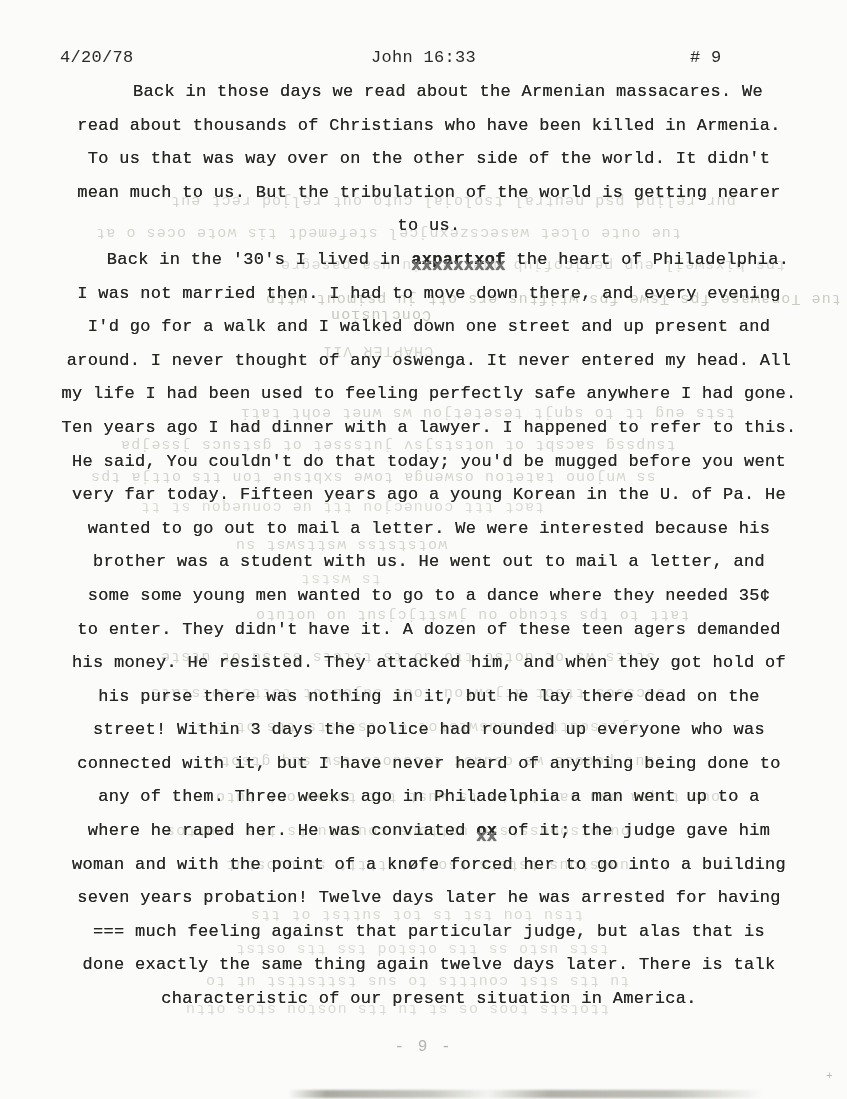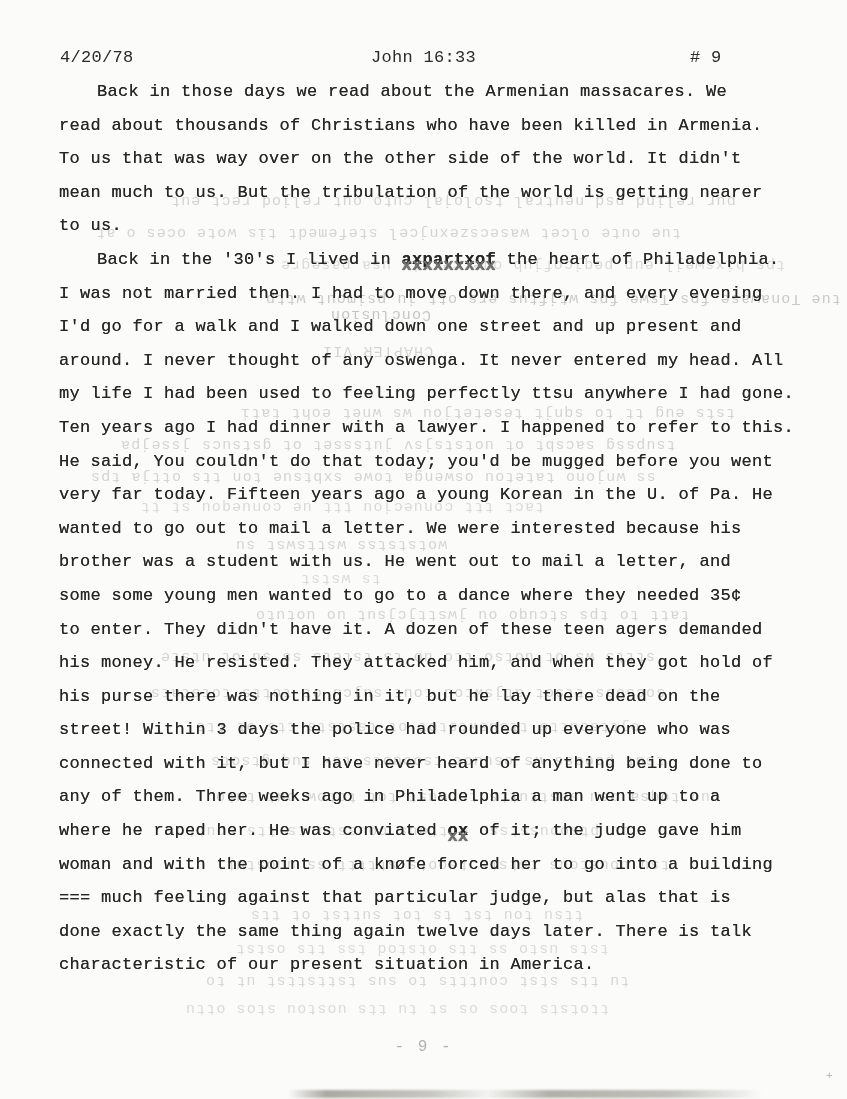--- a/index.html
+++ b/index.html
@@ -11,21 +11,21 @@
   .page{position:absolute;inset:0;}
   
   .hdr{position:absolute;top:48px;left:0;width:100%;height:24px;
        font-size:17px;color:#2a2a27;letter-spacing:.3px;}
   .hdr .date{position:absolute;left:60px;}
   .hdr .title{position:absolute;left:0;width:100%;text-align:center;}
   .hdr .pageno{position:absolute;left:690px;}
   
   .doc{position:absolute;top:82px;left:59px;width:740px;
        font-size:17px;color:#262623;letter-spacing:.3px;
-       text-shadow:0 0 .4px rgba(30,30,28,.8);}
+       text-shadow:0 0 .4px rgba(30,30,28,.8);text-align:center;}
   .tline{height:33.6px;line-height:20px;white-space:pre;}
   .tline.indent{padding-left:38px;}
   
   .strike{position:relative;display:inline-block;font-weight:bold;}
   .strike .x{position:absolute;left:0;top:6px;font-weight:bold;
              color:#737373;text-shadow:0 0 1px #1d1d1a;}
   
   .bleed-layer{position:absolute;inset:0;pointer-events:none;}
   .bleed{position:absolute;transform:rotate(180deg);
          font-size:15px;letter-spacing:1.1px;color:#7d7b6c;
@@ -85,35 +85,36 @@
   <div class="doc">
       <div class="tline indent">Back in those days we read about the Armenian massacares. We</div>
       <div class="tline">read about thousands of Christians who have been killed in Armenia.</div>
       <div class="tline">To us that was way over on the other side of the world. It didn't</div>
       <div class="tline">mean much to us. But the tribulation of the world is getting nearer</div>
       <div class="tline">to us.</div>
       <div class="tline indent">Back in the '30's I lived in <span class="strike"><span>axpartxof</span><span class="x">xxxxxxxxx</span></span> the heart of Philadelphia.</div>
       <div class="tline">I was not married then. I had to move down there, and every evening</div>
       <div class="tline">I'd go for a walk and I walked down one street and up present and</div>
       <div class="tline">around. I never thought of any oswenga. It never entered my head. All</div>
-      <div class="tline">my life I had been used to feeling perfectly ttsu anywhere I had gone.</div>
+      <div class="tline">my life I had been used to feeling perfectly safe anywhere I had gone.</div>
       <div class="tline">Ten years ago I had dinner with a lawyer. I happened to refer to this.</div>
       <div class="tline">He said, You couldn't do that today; you'd be mugged before you went</div>
       <div class="tline">very far today. Fifteen years ago a young Korean in the U. of Pa. He</div>
       <div class="tline">wanted to go out to mail a letter. We were interested because his</div>
       <div class="tline">brother was a student with us. He went out to mail a letter, and</div>
       <div class="tline">some some young men wanted to go to a dance where they needed 35¢</div>
       <div class="tline">to enter. They didn't have it. A dozen of these teen agers demanded</div>
       <div class="tline">his money. He resisted. They attacked him, and when they got hold of</div>
       <div class="tline">his purse there was nothing in it, but he lay there dead on the</div>
       <div class="tline">street! Within 3 days the police had rounded up everyone who was</div>
       <div class="tline">connected with it, but I have never heard of anything being done to</div>
       <div class="tline">any of them. Three weeks ago in Philadelphia a man went up to a</div>
       <div class="tline">where he raped her. He was conviated <span class="strike"><span>ox</span><span class="x">xx</span></span> of it; the judge gave him</div>
       <div class="tline">woman and with the point of a knøfe forced her to go into a building</div>
+      <div class="tline">seven years probation! Twelve days later he was arrested for having</div>
       <div class="tline">=== much feeling against that particular judge, but alas that is</div>
       <div class="tline">done exactly the same thing again twelve days later. There is talk</div>
       <div class="tline">characteristic of our present situation in America.</div>
     </div>
 
   <div class="footer">- 9 -</div>
 
   <span class="corner-mark">+</span>
   <div class="smudge"></div>
 

